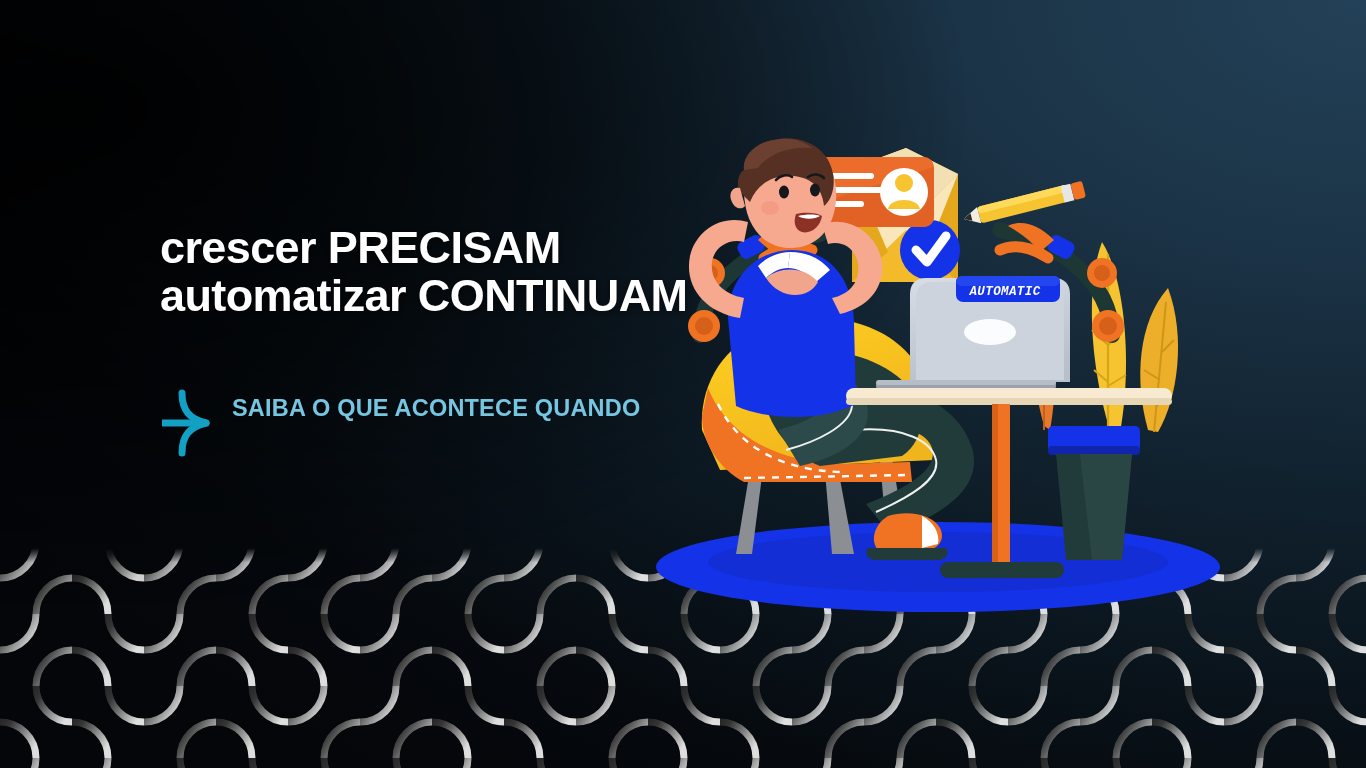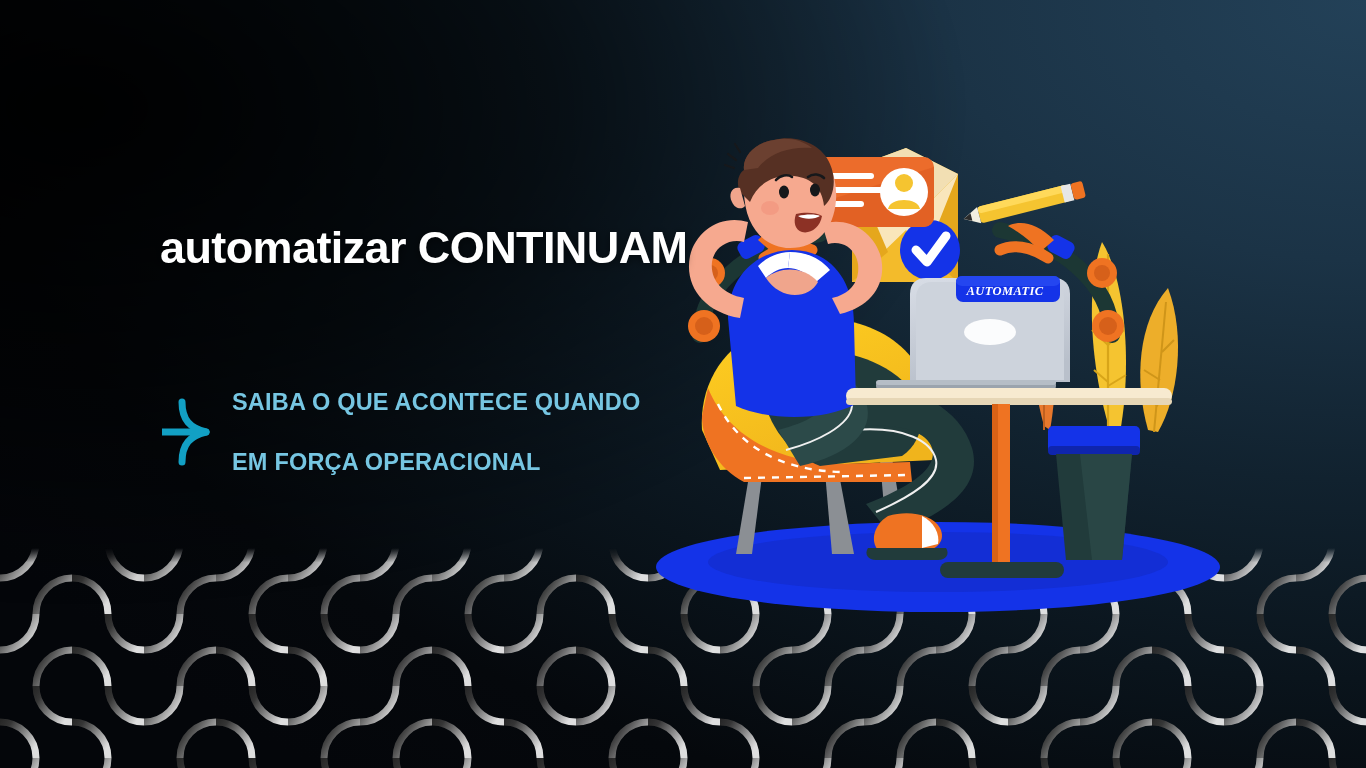--- a/index.html
+++ b/index.html
@@ -64,21 +64,21 @@
   
   .illo { position:absolute; left:640px; top:130px; width:640px; height:500px; }
   .illo svg { display:block; }
 
   .lbl-automatic {
     position:absolute;
     left:958px; top:283px;
     width:94px; height:17px;
     display:flex; align-items:center; justify-content:center;
     color:#ffffff;
-    font-family:Liberation Serif, serif;
+    font-family:Liberation Mono, monospace;
     font-weight:bold;
     font-style:italic;
     font-size:12.5px;
     letter-spacing:0.4px;
     pointer-events:none;
   }
 </style>
 </head>
 <body>
 
@@ -383,32 +383,32 @@
         <rect x="352" y="274" width="18" height="170" fill="#ef7322"></rect>
         <rect x="352" y="274" width="6" height="170" fill="#d96216"></rect>
         <rect x="300" y="432" width="124" height="16" rx="8" fill="#213b3b"></rect>
       </g>
     </svg>
   </div>
 
   <div class="lbl-automatic">AUTOMATIC</div>
 
   <div class="copy">
+    <div class="headline">crescer PRECISAM</div>
     <div class="headline">automatizar CONTINUAM</div>
 
     <div class="sub-wrap">
       <span class="arrow-icon">
         <svg width="58" height="72" viewBox="0 0 58 72" aria-hidden="true">
           <path d="M2 36 L40 36" fill="none" stroke="#12a0c4" stroke-width="7" stroke-linecap="butt"></path>
           <path d="M22 6 C22 24 30 32 46 36" fill="none" stroke="#12a0c4" stroke-width="7" stroke-linecap="round"></path>
           <path d="M22 66 C22 48 30 40 46 36" fill="none" stroke="#12a0c4" stroke-width="7" stroke-linecap="round"></path>
           <path d="M36 29 L50 36 L36 43 Z" fill="#12a0c4"></path>
         </svg>
       </span>
       <span class="subhead">
         <span>SAIBA O QUE ACONTECE QUANDO</span><br>
         <br>
-        <span>EM FORÇA OPERACIONAL</span>
       </span>
     </div>
   </div>
 
 </div>
 
 </body></html>

